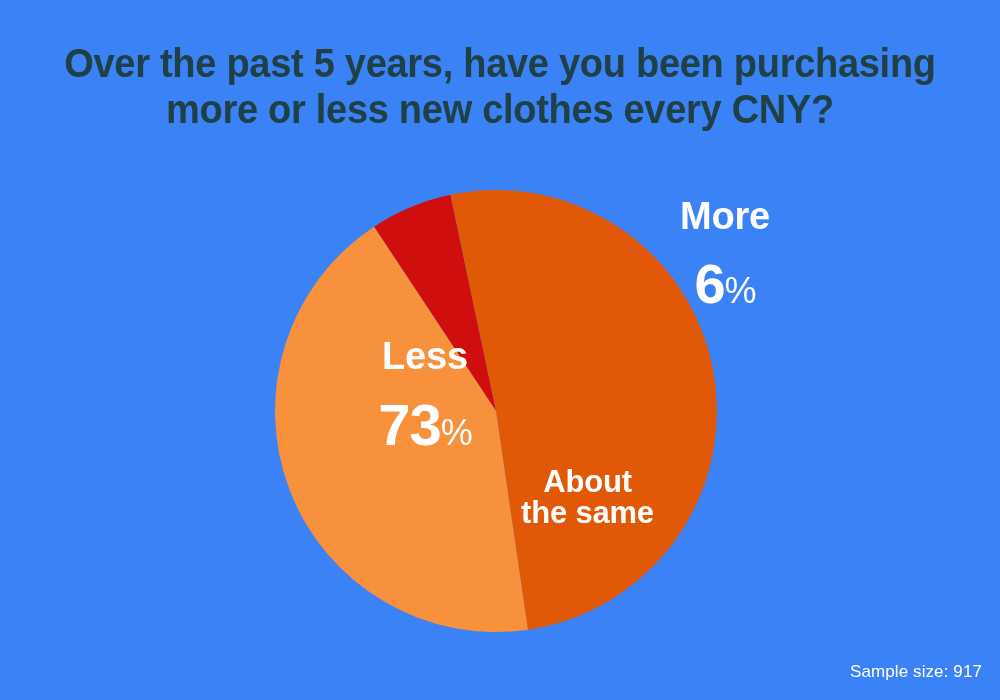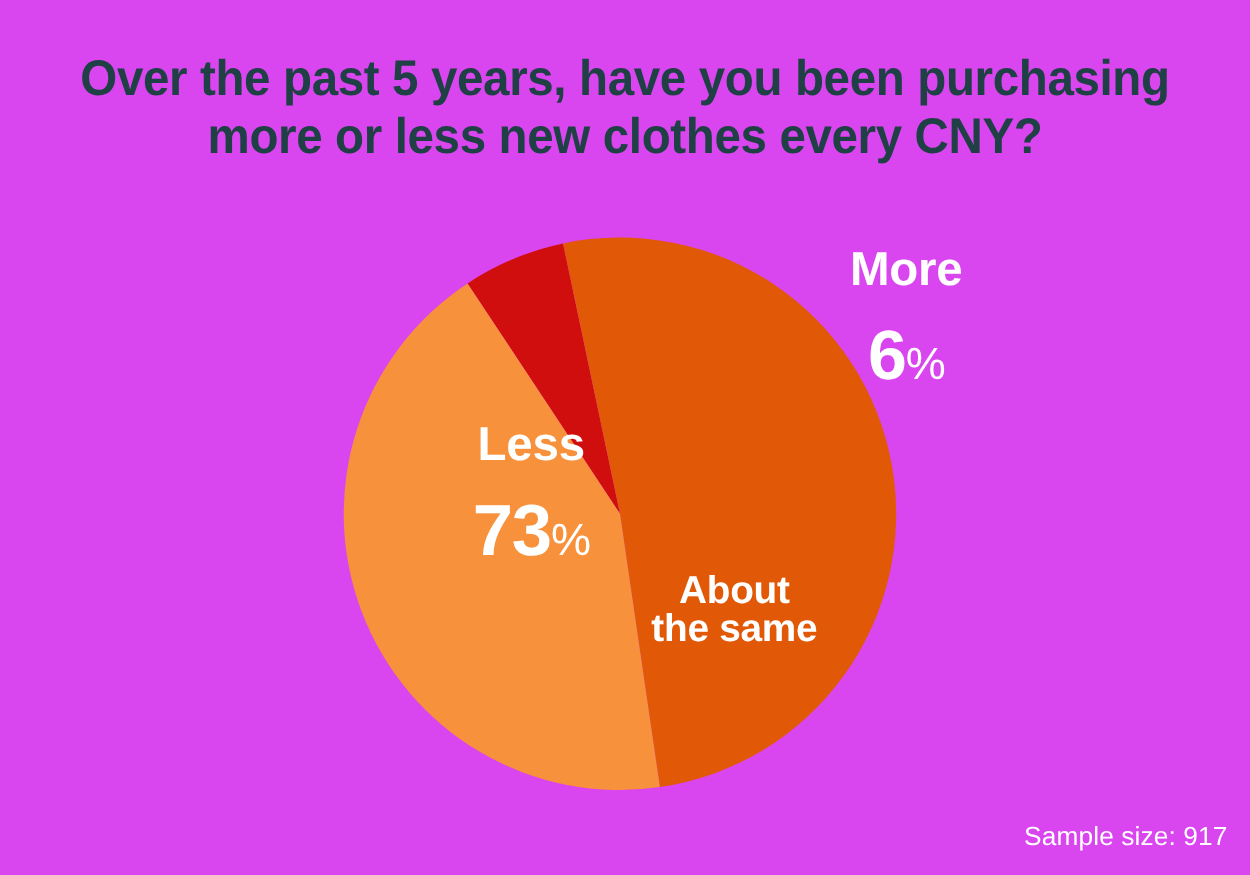--- a/index.html
+++ b/index.html
@@ -10,21 +10,21 @@
   body {
     width: 1000px;
     height: 700px;
     overflow: hidden;
     font-family: "Liberation Sans", sans-serif;
   }
   #page {
     position: relative;
     width: 1000px;
     height: 700px;
-    background: #d946ef;
+    background: #3b82f6;
     overflow: hidden;
   }
 
   
   #chart-title {
     position: absolute;
     left: 0;
     top: 40px;
     width: 1000px;
     text-align: center;
@@ -92,35 +92,35 @@
   #label-less {
     left: 320px;
     top: 298px;
     width: 210px;
   }
   #label-less .lbl-name { font-size: 38px; }
   #label-less .lbl-value { font-size: 58px; }
 
   #label-same {
     left: 480px;
-    top: 418px;
+    top: 428px;
     width: 215px;
     text-align: center;
   }
   #label-same .lbl-name { font-size: 31px; line-height: 1.0; }
   #label-same .lbl-value { font-size: 56px; margin-top: 4px; }
 
   
   #sample-size {
     position: absolute;
     right: 18px;
     bottom: 18px;
     color: #FFFFFF;
     font-family: "Liberation Sans", sans-serif;
-    font-size: 21px;
+    font-size: 17px;
     font-weight: normal;
     letter-spacing: 0.1px;
   }
 </style>
 </head>
 <body>
 
 <div id="page">
 
   <div id="chart-title">Over the past 5 years, have you been purchasing

